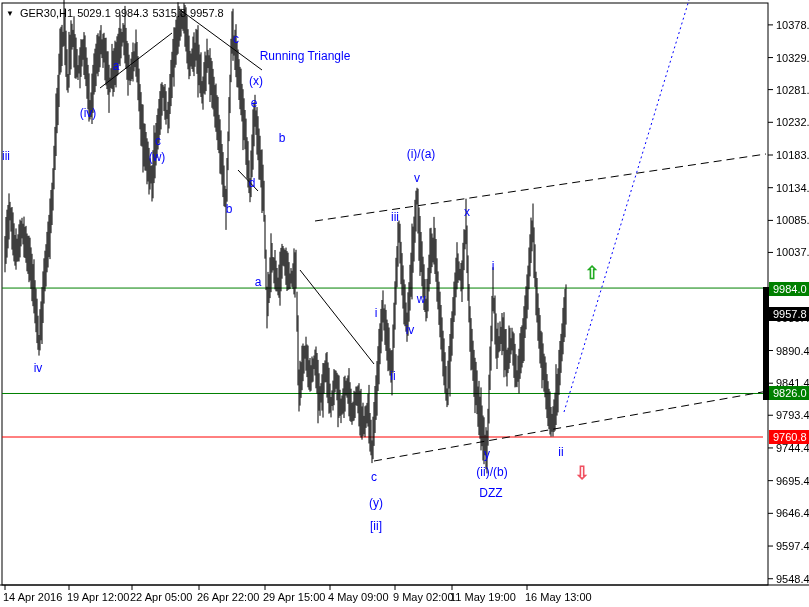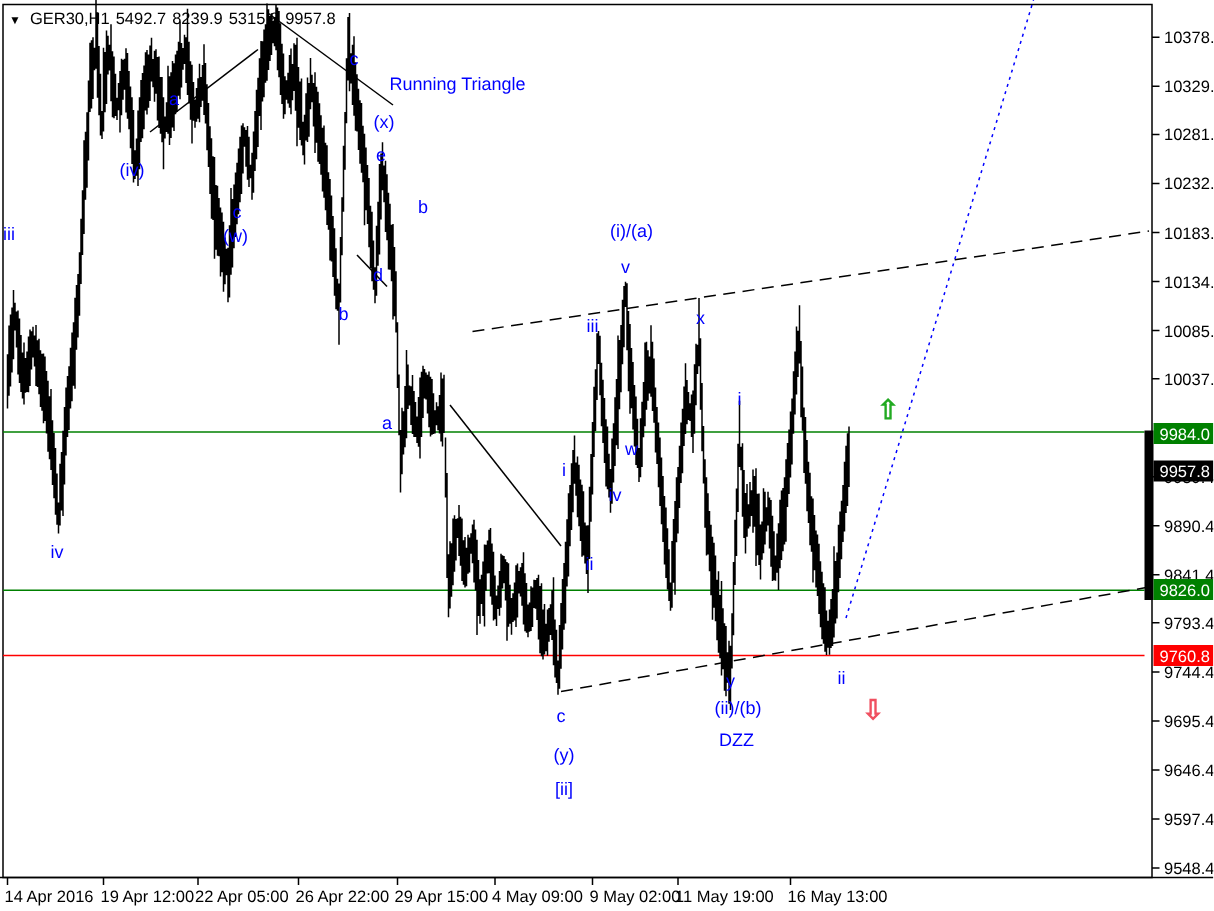--- a/index.html
+++ b/index.html
@@ -135,18 +135,18 @@
         <text x="491" y="497" text-anchor="middle" class="wave-text">DZZ</text>
         <text x="376" y="530" text-anchor="middle" class="wave-text">[ii]</text>
         <text x="592" y="279" text-anchor="middle" fill="#22AA22" font-size="18px" font-weight="bold">⇧</text>
         <text x="582" y="479" text-anchor="middle" fill="#F05060" font-size="18px" font-weight="bold">⇩</text>
       </g>
   </svg>
 
   <div class="title-row">
     <span class="dd">▼</span>
     <span>GER30,H1</span>
-    <span>5492.7</span>
-    <span>8239.9</span>
+    <span>5029.1</span>
+    <span>9984.3</span>
     <span>5315.8</span>
     <span>9957.8</span>
   </div>
 </div>
 
 </body></html>

